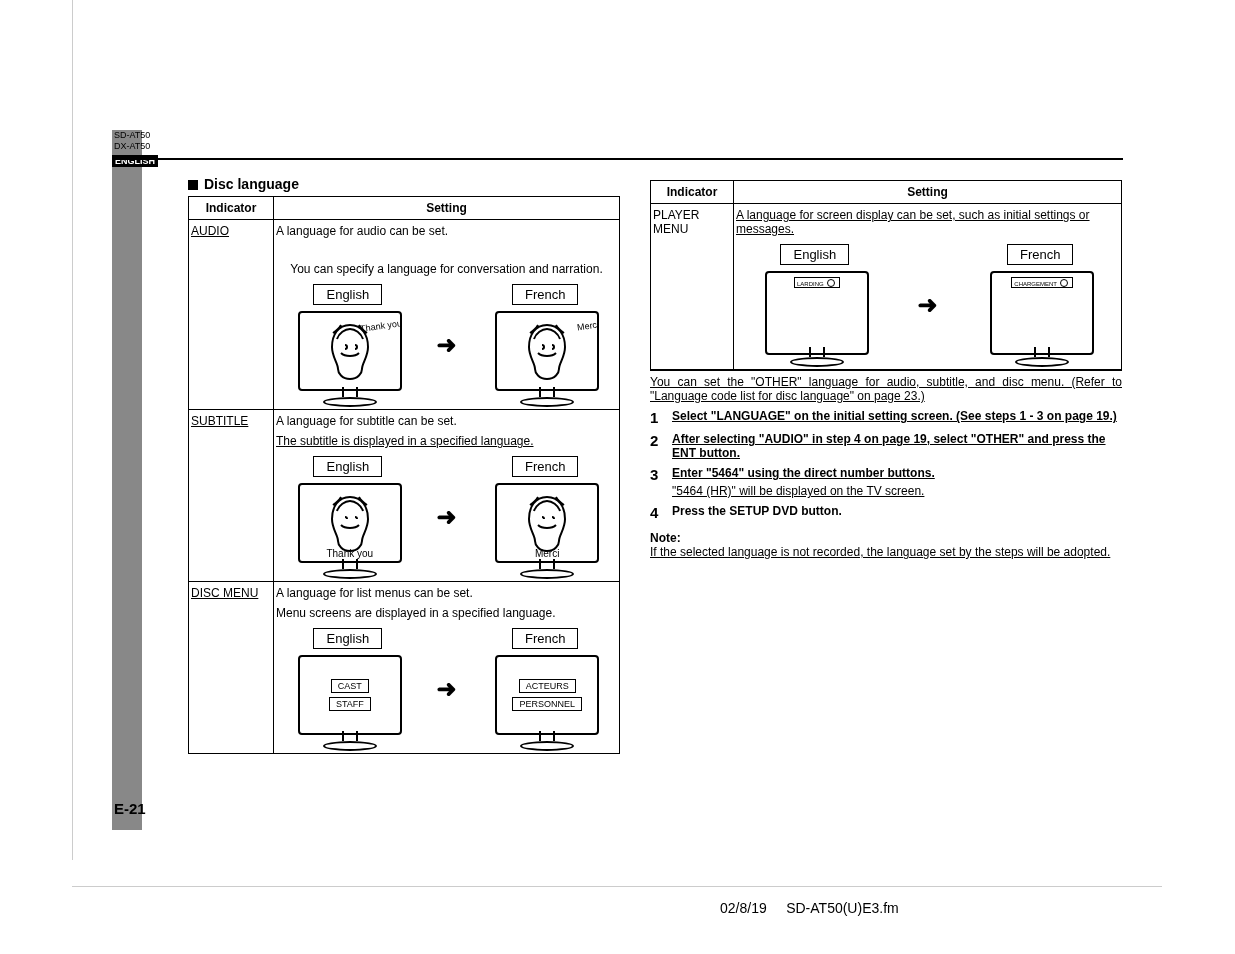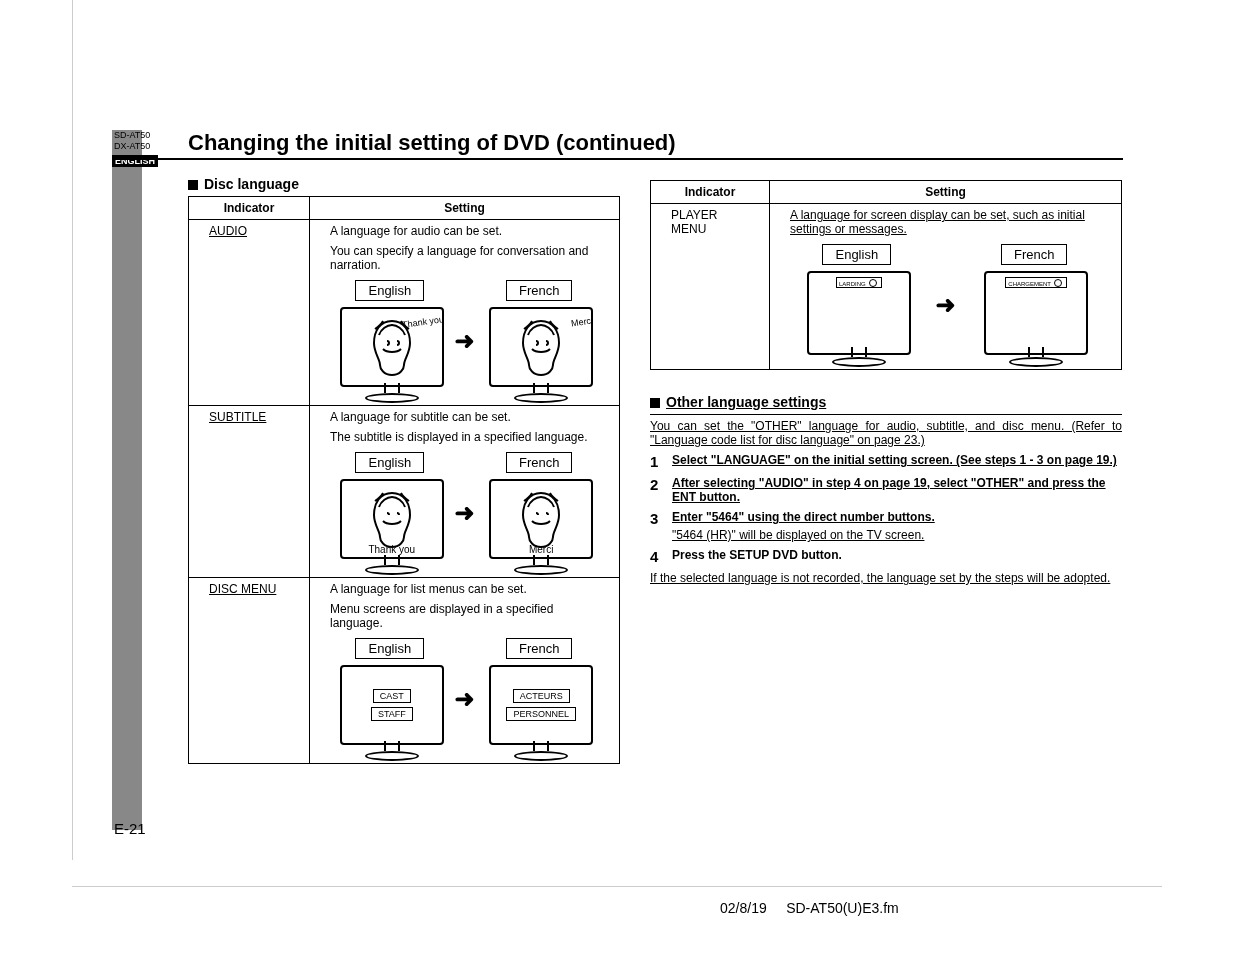--- a/index.html
+++ b/index.html
@@ -11,21 +11,21 @@
   .title { position:absolute; left:188px; top:130px; font-size:22px; font-weight:bold; }
   .title-underline { position:absolute; left:113px; top:158px; width:1010px; height:2px; background:#000; }
 
   .col-left { position:absolute; left:188px; top:176px; width:432px; }
   .col-right { position:absolute; left:650px; top:180px; width:472px; }
 
   .sec-head { font-size:14px; font-weight:bold; margin:0 0 4px 0; }
   .sec-head .sq { display:inline-block; width:10px; height:10px; background:#000; margin-right:6px; vertical-align:middle; }
 
   table.tbl { border-collapse:collapse; width:100%; }
-  table.tbl th, table.tbl td { border:1px solid #000; padding:4px 20px; vertical-align:top; text-align:left; font-size:12px; }
+  table.tbl th, table.tbl td { border:1px solid #000; padding:4px 2px; vertical-align:top; text-align:left; font-size:12px; }
   table.tbl th { text-align:center; font-weight:bold; }
   .u { text-decoration:underline; }
 
   .lang-box { display:inline-block; border:1px solid #000; padding:2px 12px; font-size:13px; }
   .lang-row { display:flex; justify-content:space-around; align-items:flex-start; margin-top:8px; }
   .tv-wrap { display:flex; flex-direction:column; align-items:center; }
 
   .tv { width:110px; height:100px; position:relative; }
   .tv .screen { position:absolute; left:5px; top:6px; width:100px; height:76px; border:2px solid #000; border-radius:4px; background:#fff; overflow:hidden; display:flex; align-items:center; justify-content:center; }
   .tv .base  { position:absolute; left:30px; top:92px; width:50px; height:6px; border:2px solid #000; border-radius:50%; }
@@ -37,55 +37,54 @@
   .subtitle-txt { position:absolute; bottom:2px; left:0; right:0; text-align:center; font-size:10px; }
   .menu-btn { display:block; margin:2px auto; border:1px solid #000; padding:1px 6px; font-size:9px; text-align:center; }
   .small-banner { display:inline-block; border:1px solid #000; font-size:6px; padding:0 4px 0 2px; position:relative; }
   .clock { display:inline-block; width:6px; height:6px; border:1px solid #000; border-radius:50%; margin-left:3px; position:relative; top:1px; }
 
   .step { display:flex; margin:6px 0; }
   .step .num { font-size:15px; font-weight:bold; width:22px; flex:none; }
   .step .txt { flex:1; font-size:12px; }
   .note-lbl { font-weight:bold; margin-top:10px; }
 
-  .pgnum { position:absolute; left:114px; top:820px; font-size:15px; font-weight:normal; }
+  .pgnum { position:absolute; left:114px; top:800px; font-size:15px; font-weight:bold; }
   .footer-line { position:absolute; left:72px; top:886px; width:1090px; height:1px; background:#ccc; }
   .footer-txt { position:absolute; left:720px; top:900px; font-size:14px; }
 </style>
 </head>
 <body>
 <div class="page">
 
 <div class="margin-left"></div>
 <div class="gray-bar"></div>
 <div class="model">
   <span>SD-AT50</span><br>
   <span>DX-AT50</span>
 </div>
 <div class="eng-tag">ENGLISH</div>
 
-<div class="title">Changing the initial setting of DVD (continued)</div>
 <div class="title-underline"></div>
 
 <div class="col-left">
   <div class="sec-head">
     <span class="sq"></span><span>Disc language</span>
   </div>
   <table class="tbl">
     <tbody>
           <tr>
       <th style="width:80px;">Indicator</th>
       <th>Setting</th>
     </tr>
 
     <tr>
       <td><span class="u">AUDIO</span></td>
       <td>
         <div>A language for audio can be set.</div>
-        <div style="margin-top:6px;">You can specify a language for conversation and narration.</div>
+        <div style="margin-top:24px;text-align:center;">You can specify a language for conversation and narration.</div>
         <div class="lang-row">
           <div class="tv-wrap">
             <span class="lang-box">English</span>
             <div class="tv">
               <div class="screen">
                 <svg class="face" viewBox="0 0 54 64">
                         <path d="M27 6c-12 0-18 10-18 22 0 10 6 16 6 22 0 4 4 10 12 10s12-6 12-10c0-6 6-12 6-22C45 16 39 6 27 6z M14 20c2-6 8-10 13-10s11 4 13 10M18 34c2 2 5 3 9 3s7-1 9-3M22 26c1 0 2 1 2 2s-1 2-2 2M32 26c1 0 2 1 2 2s-1 2-2 2M10 14c6-4 8-8 8-8M44 14c-6-4-8-8-8-8" fill="none" stroke="#000" stroke-width="2"></path>
                       </svg>
                 <span class="bubble" style="top:8px; right:-2px;">Thank you</span>
               </div>
@@ -108,21 +107,21 @@
             </div>
           </div>
         </div>
       </td>
     </tr>
 
     <tr>
       <td><span class="u">SUBTITLE</span></td>
       <td>
         <div>A language for subtitle can be set.</div>
-        <div style="margin-top:6px;">The subtitle is displayed in a specified language.</div>
+        <div style="margin-top:6px;text-decoration:underline;">The subtitle is displayed in a specified language.</div>
         <div class="lang-row">
           <div class="tv-wrap">
             <span class="lang-box">English</span>
             <div class="tv">
               <div class="screen">
                 <svg class="face" viewBox="0 0 54 64">
                         <path d="M27 6c-12 0-18 10-18 22 0 10 6 16 6 22 0 4 4 10 12 10s12-6 12-10c0-6 6-12 6-22C45 16 39 6 27 6z M14 20c2-6 8-10 13-10s11 4 13 10M18 34c2 2 5 3 9 3s7-1 9-3M22 26c1 0 2 1 2 2M32 26c1 0 2 1 2 2M10 14c6-4 8-8 8-8M44 14c-6-4-8-8-8-8" fill="none" stroke="#000" stroke-width="2"></path>
                       </svg>
                 <span class="subtitle-txt">Thank you</span>
               </div>
@@ -216,43 +215,41 @@
               <div class="neck"></div>
                     <div class="base"></div>
             </div>
           </div>
         </div>
       </td>
     </tr>
   </tbody>
       </table>
 
-  <div class="sec-head" style="margin-top:24px;">
-    <span class="sq"></span><span class="u">Other language settings</span>
-  </div>
   <div style="border-top:1px solid #000;margin-bottom:4px;"></div>
   <div style="text-align:justify;" class="u">You can set the "OTHER" language for audio, subtitle, and disc menu. (Refer to "Language code list for disc language" on page 23.)</div>
 
   <div class="step">
         <div class="num">1</div>
         <div class="txt"><b class="u">Select "LANGUAGE" on the initial setting screen. (See steps 1 - 3 on page 19.)</b></div>
       </div>
   <div class="step">
         <div class="num">2</div>
         <div class="txt"><b class="u">After selecting "AUDIO" in step 4 on page 19, select "OTHER" and press the ENT button.</b></div>
       </div>
   <div class="step">
         <div class="num">3</div>
         <div class="txt"><b class="u">Enter "5464" using the direct number buttons.</b><div style="margin-top:4px;" class="u">"5464 (HR)" will be displayed on the TV screen.</div></div>
       </div>
   <div class="step">
         <div class="num">4</div>
         <div class="txt"><b>Press the SETUP DVD button.</b></div>
       </div>
 
+  <div class="note-lbl">Note:</div>
   <div class="u">If the selected language is not recorded, the language set by the steps will be adopted.</div>
 </div>
 
 <div class="pgnum">E-21</div>
 <div class="footer-line"></div>
 <div class="footer-txt">
   <span>02/8/19</span>&nbsp;&nbsp;&nbsp;&nbsp;
   <span>SD-AT50(U)E3.fm</span>
 </div>
 

